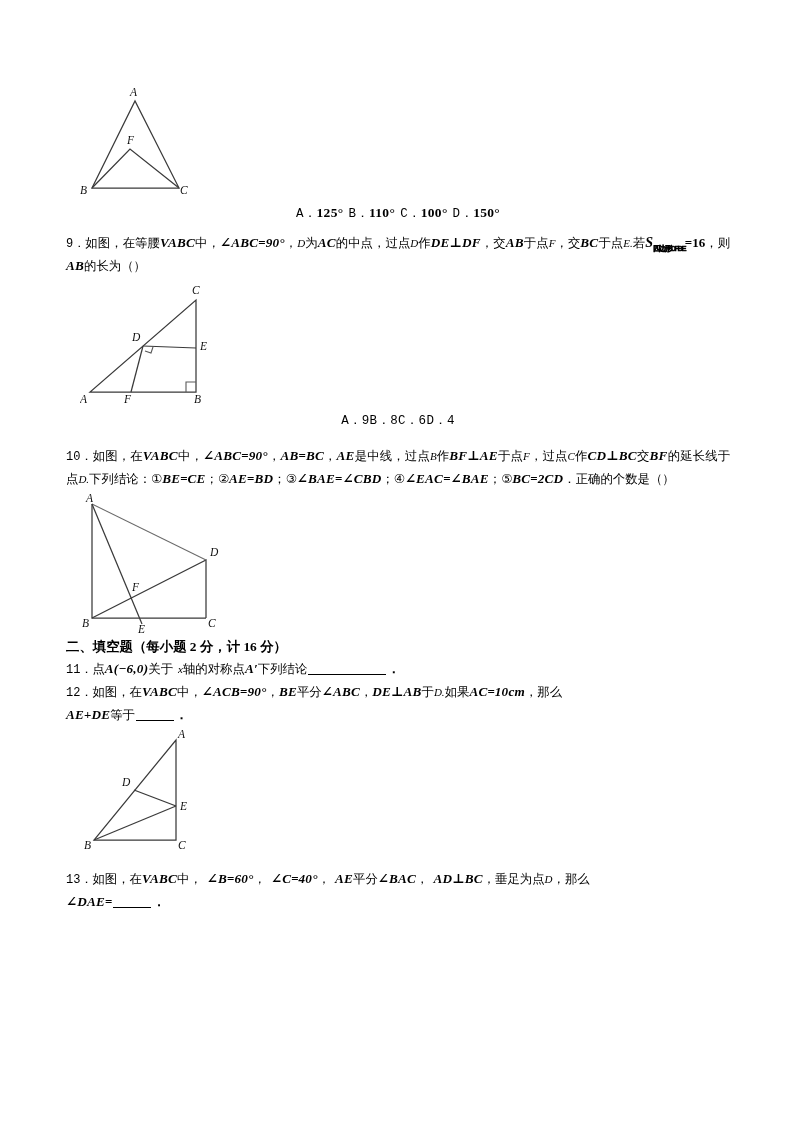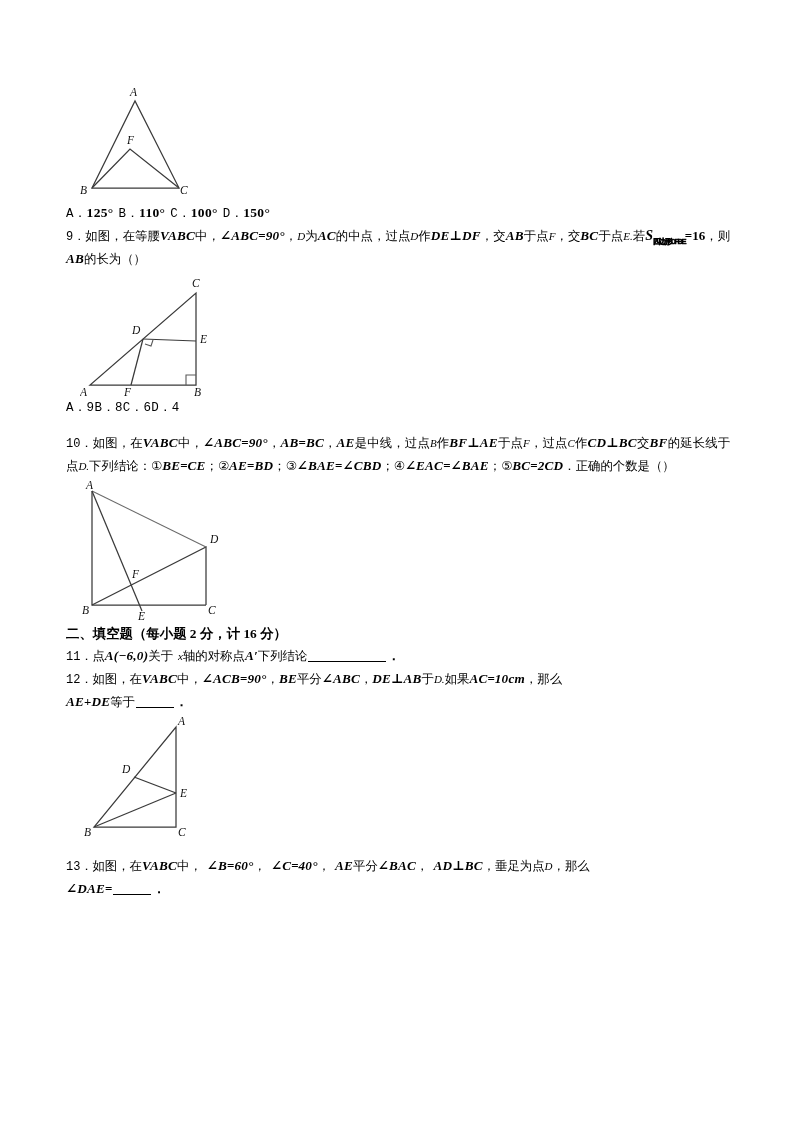--- a/index.html
+++ b/index.html
@@ -59,20 +59,21 @@
     font-family: "Liberation Serif", "DejaVu Serif", serif;
     font-weight: bold;
     font-size: 13px;
   }
   .opts {
     font-family: "Liberation Mono", "DejaVu Sans Mono", monospace;
     font-size: 12.5px;
     margin: 0;
     line-height: 20px;
     letter-spacing: .3px;
+    text-align: center;
   }
   .opts .val {
     font-family: "Liberation Serif", "DejaVu Serif", serif;
     font-weight: bold;
     font-size: 13.5px;
   }
   .opts .cnsm {
     font-family: "Liberation Sans", "DejaVu Sans", sans-serif;
     font-size: 12.5px;
   }
@@ -149,21 +150,21 @@
         <text class="lbl" x="57" y="66">F</text>
         <text class="lbl" x="10" y="116">B</text>
         <text class="lbl" x="110" y="116">C</text>
       </svg>
     </div>
 
     <p class="opts" style="margin-top:3px;">
       <span>A．</span><span class="val">125°</span><span class="sp"></span><span>B．</span><span class="val">110°</span><span class="sp"></span><span>C．</span><span class="val">100°</span><span class="sp"></span><span>D．</span><span class="val">150°</span>
     </p>
 
-    <p class="qline" style="margin-top:1px;">
+    <p class="qline" style="margin-top:8px;">
       <span class="qnum">9．</span><span class="cn">如图，在等腰</span><span class="mb">VABC</span><span class="cn">中，</span><span class="mb">∠ABC</span><span class="op">=</span><span class="mb">90°</span><span class="cn">，</span><span class="mi">D</span><span class="cn">为</span><span class="mb">AC</span><span class="cn">的中点，过点</span><span class="mi">D</span><span class="cn">作</span><span class="mb">DE</span><span class="op">⊥</span><span class="mb">DF</span><span class="cn">，交</span><span class="mb">AB</span><span class="cn">于点</span><span class="mi">F</span><span class="cn">，交</span><span class="mb">BC</span><span class="cn">于点</span><span class="mi">E.</span><span class="cn">若</span><span class="sfrac"><span>S</span><span class="sub">四边形DFBE</span></span><span class="op">=16</span><span class="cn">，则</span><span class="mb">AB</span><span class="cn">的长为（）</span>
     </p>
 
     <div class="fig" style="margin-left:14px; margin-top:3px;">
       <svg width="230" height="124" viewBox="0 0 230 124">
 
         <path class="ln" d="M 10 112 L 116 112 L 116 20 Z"></path>
 
         <path class="ln" d="M 63 66 L 116 68"></path>
         <path class="ln" d="M 63 66 L 51 112"></path>
@@ -173,21 +174,21 @@
         <path class="ra" d="M 106 112 L 106 102 L 116 102"></path>
         <text class="lbl" x="112" y="14">C</text>
         <text class="lbl" x="52" y="61">D</text>
         <text class="lbl" x="120" y="70">E</text>
         <text class="lbl" x="0" y="123">A</text>
         <text class="lbl" x="44" y="123">F</text>
         <text class="lbl" x="114" y="123">B</text>
       </svg>
     </div>
 
-    <p class="opts" style="margin-top:1px;">A．9B．8C．6D．4</p>
+    <p class="opts" style="margin-top:7px;">A．9B．8C．6D．4</p>
 
     <p class="qline" style="margin-top:14px;">
       <span class="qnum">10．</span><span class="cn">如图，在</span><span class="mb">VABC</span><span class="cn">中，</span><span class="mb">∠ABC</span><span class="op">=</span><span class="mb">90°</span><span class="cn">，</span><span class="mb">AB</span><span class="op">=</span><span class="mb">BC</span><span class="cn">，</span><span class="mb">AE</span><span class="cn">是中线，过点</span><span class="mi">B</span><span class="cn">作</span><span class="mb">BF</span><span class="op">⊥</span><span class="mb">AE</span><span class="cn">于点</span><span class="mi">F</span><span class="cn">，过点</span><span class="mi">C</span><span class="cn">作</span><span class="mb">CD</span><span class="op">⊥</span><span class="mb">BC</span><span class="cn">交</span><span class="mb">BF</span><span class="cn">的延长线于点</span><span class="mi">D.</span><span class="cn">下列结论：</span><span class="cn">①</span><span class="mb">BE</span><span class="op">=</span><span class="mb">CE</span><span class="cn">；</span><span class="cn">②</span><span class="mb">AE</span><span class="op">=</span><span class="mb">BD</span><span class="cn">；</span><span class="cn">③</span><span class="mb">∠BAE</span><span class="op">=</span><span class="mb">∠CBD</span><span class="cn">；</span><span class="cn">④</span><span class="mb">∠EAC</span><span class="op">=</span><span class="mb">∠BAE</span><span class="cn">；</span><span class="cn">⑤</span><span class="mb">BC</span><span class="op">=</span><span class="mb">2CD</span><span class="cn">．正确的个数是（）</span>
     </p>
 
     <div class="fig" style="margin-left:14px; margin-top:4px;">
       <svg width="250" height="140" viewBox="0 0 250 140">
 
         <path class="ln" d="M 12 10 L 12 124 L 126 124"></path>
         <path class="ln" d="M 126 124 L 126 66 L 12 124"></path>

